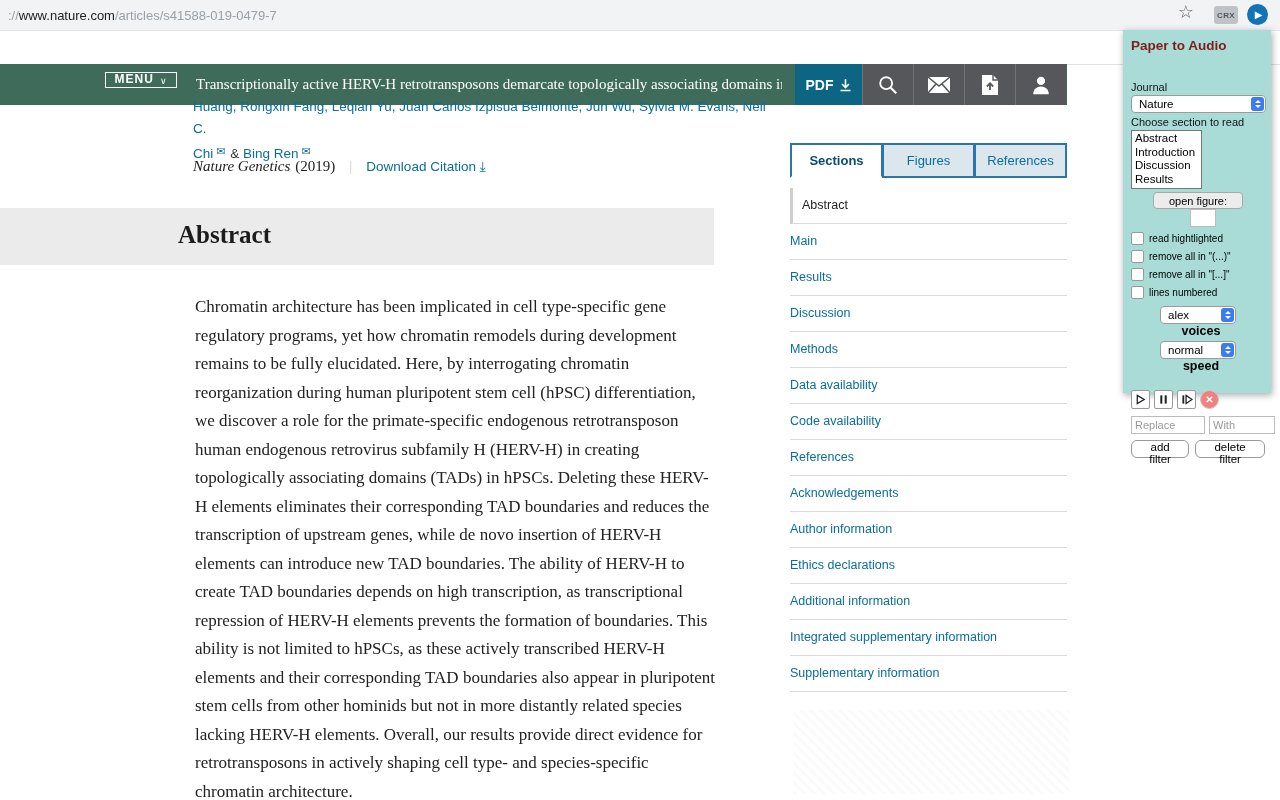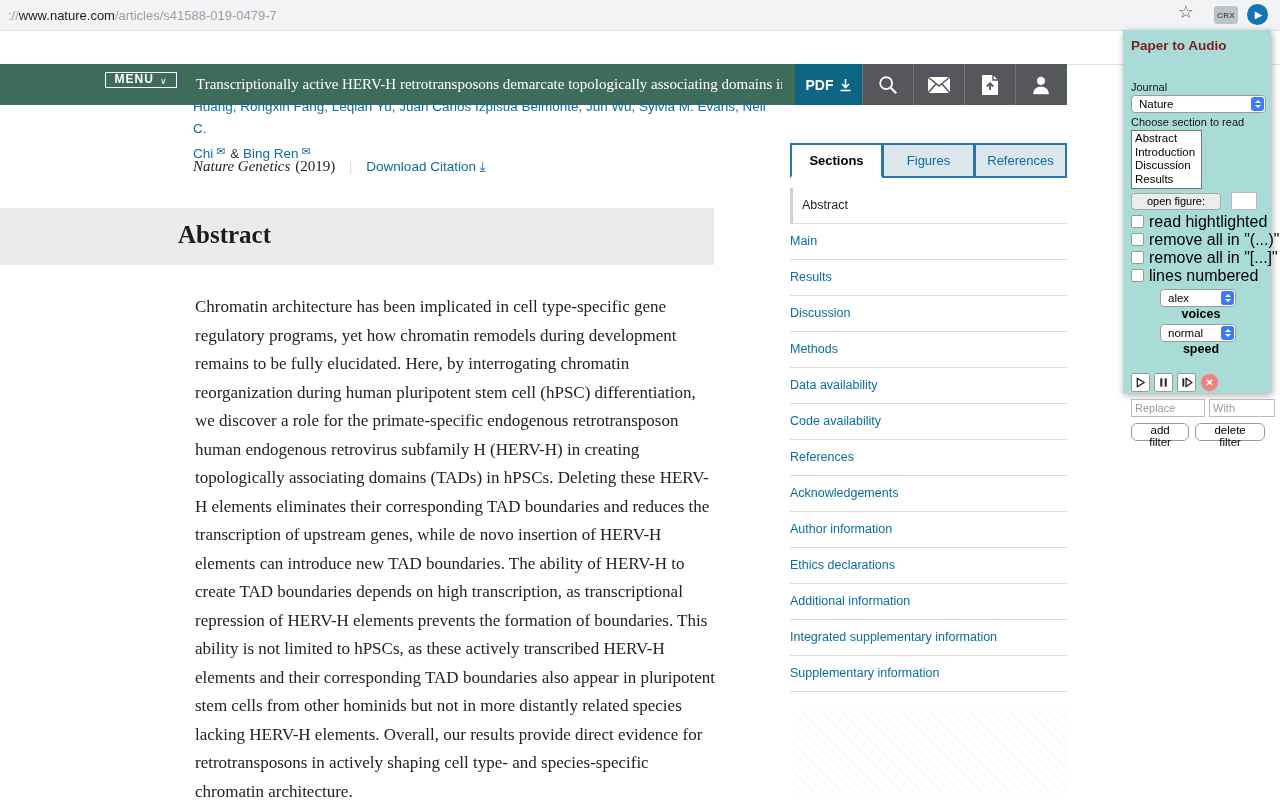--- a/index.html
+++ b/index.html
@@ -52,21 +52,21 @@
                     font-family:"Liberation Serif",serif;font-size:25px;color:#1c1c1c;}
   .abstract-text{position:absolute;left:195px;top:293px;width:520px;
                  font-family:"Liberation Serif",serif;font-size:17px;line-height:28.5px;color:#222;}
 
   
   .tabbox{position:absolute;left:790px;top:143px;width:277px;height:35px;display:flex;}
   .tab{flex:1;border:2px solid #2b76a9;background:#dce6ed;color:#0a6d9b;font-size:13px;
        display:flex;align-items:center;justify-content:center;cursor:pointer;
        font-family:"Liberation Sans",sans-serif;margin-left:-1px;}
   .tab:first-child{margin-left:0;}
-  .tab.current{background:#fff;border-bottom:2px solid #fff;color:#000000;font-weight:bold;}
+  .tab.current{background:#fff;border-bottom:2px solid #fff;color:#0c4a6e;font-weight:bold;}
   .seclist{position:absolute;left:790px;top:188px;width:277px;}
   .sec-item{display:block;height:35px;line-height:35px;border-bottom:1px solid #dadada;
             font-size:12.5px;color:#0a6d9b;cursor:pointer;text-decoration:none;}
   .sec-item.current{color:#222;border-left:3px solid #cfcfcf;padding-left:9px;cursor:default;}
   .ghost{position:absolute;left:793px;top:710px;width:276px;height:84px;opacity:.5;
          background:repeating-linear-gradient(45deg,rgba(0,0,0,.035) 0 3px,transparent 3px 7px);}
 
   
   .popup{position:absolute;left:1123px;top:30px;width:148px;height:363px;background:#a9dcd7;
          box-shadow:1px 2px 7px rgba(0,0,0,.35);box-sizing:border-box;padding:8px 6px 6px 8px;
@@ -77,28 +77,28 @@
               display:flex;align-items:center;justify-content:space-between;cursor:pointer;}
   .sel-val{font-size:11.5px;color:#000;padding-left:7px;}
   .stepper{width:13px;height:14px;background:#3b7cf5;border-radius:3px;margin-right:1px;
            display:flex;flex-direction:column;align-items:center;justify-content:center;gap:2px;}
   .stepper i{width:0;height:0;border-left:3px solid transparent;border-right:3px solid transparent;}
   .stepper .up{border-bottom:3.5px solid #fff;}
   .stepper .dn{border-top:3.5px solid #fff;}
   .journal-select{width:133px;margin-bottom:3px;}
   .listbox{width:66px;background:#fff;border:1px solid #777;margin-top:1px;padding:1px 0 2px 3px;}
   .opt{font-size:11.5px;line-height:13.5px;color:#000;cursor:pointer;white-space:nowrap;}
-  .fig-row{display:flex;align-items:center;margin-top:3px;}
+  .fig-row{display:flex;align-items:center;margin-top:3px;flex-direction:column;}
   .fig-btn{width:90px;height:17px;background:#ececec;border:1px solid #a8a8a8;border-radius:4px;
            font-size:11px;color:#000;cursor:pointer;}
   .fig-input{width:20px;height:14px;border:1px solid #bbb;margin-left:10px;background:#fff;}
   .chk-row{display:flex;align-items:center;margin-top:5px;height:13px;cursor:pointer;}
   .chk-box{width:11px;height:11px;background:#fff;border:1px solid #999;border-radius:2px;
            margin-right:5px;flex:none;}
-  .chk-lbl{font-size:16px;color:#000;white-space:nowrap;}
+  .chk-lbl{font-size:10px;color:#000;white-space:nowrap;}
   .voice-row{display:flex;align-items:center;margin-top:7px;flex-direction:column;}
   .voice-row .mac-select{width:74px;}
   .voice-row .rlabel{font-size:12.5px;font-weight:bold;color:#000;margin-left:6px;}
   .ctrl-row{display:flex;align-items:center;gap:4px;margin-top:17px;}
   .ctrl-btn{width:19px;height:19px;background:#fff;border:1px solid #999;border-radius:2px;
             display:flex;align-items:center;justify-content:center;cursor:pointer;padding:0;}
   .stop-btn{width:19px;height:19px;border-radius:50%;background:#f28080;border:1px solid #c9c9c9;
             color:#fff;font-size:10px;font-weight:bold;display:flex;align-items:center;
             justify-content:center;cursor:pointer;padding:0;}
   .repl-row{display:flex;gap:4px;margin-top:7px;}

